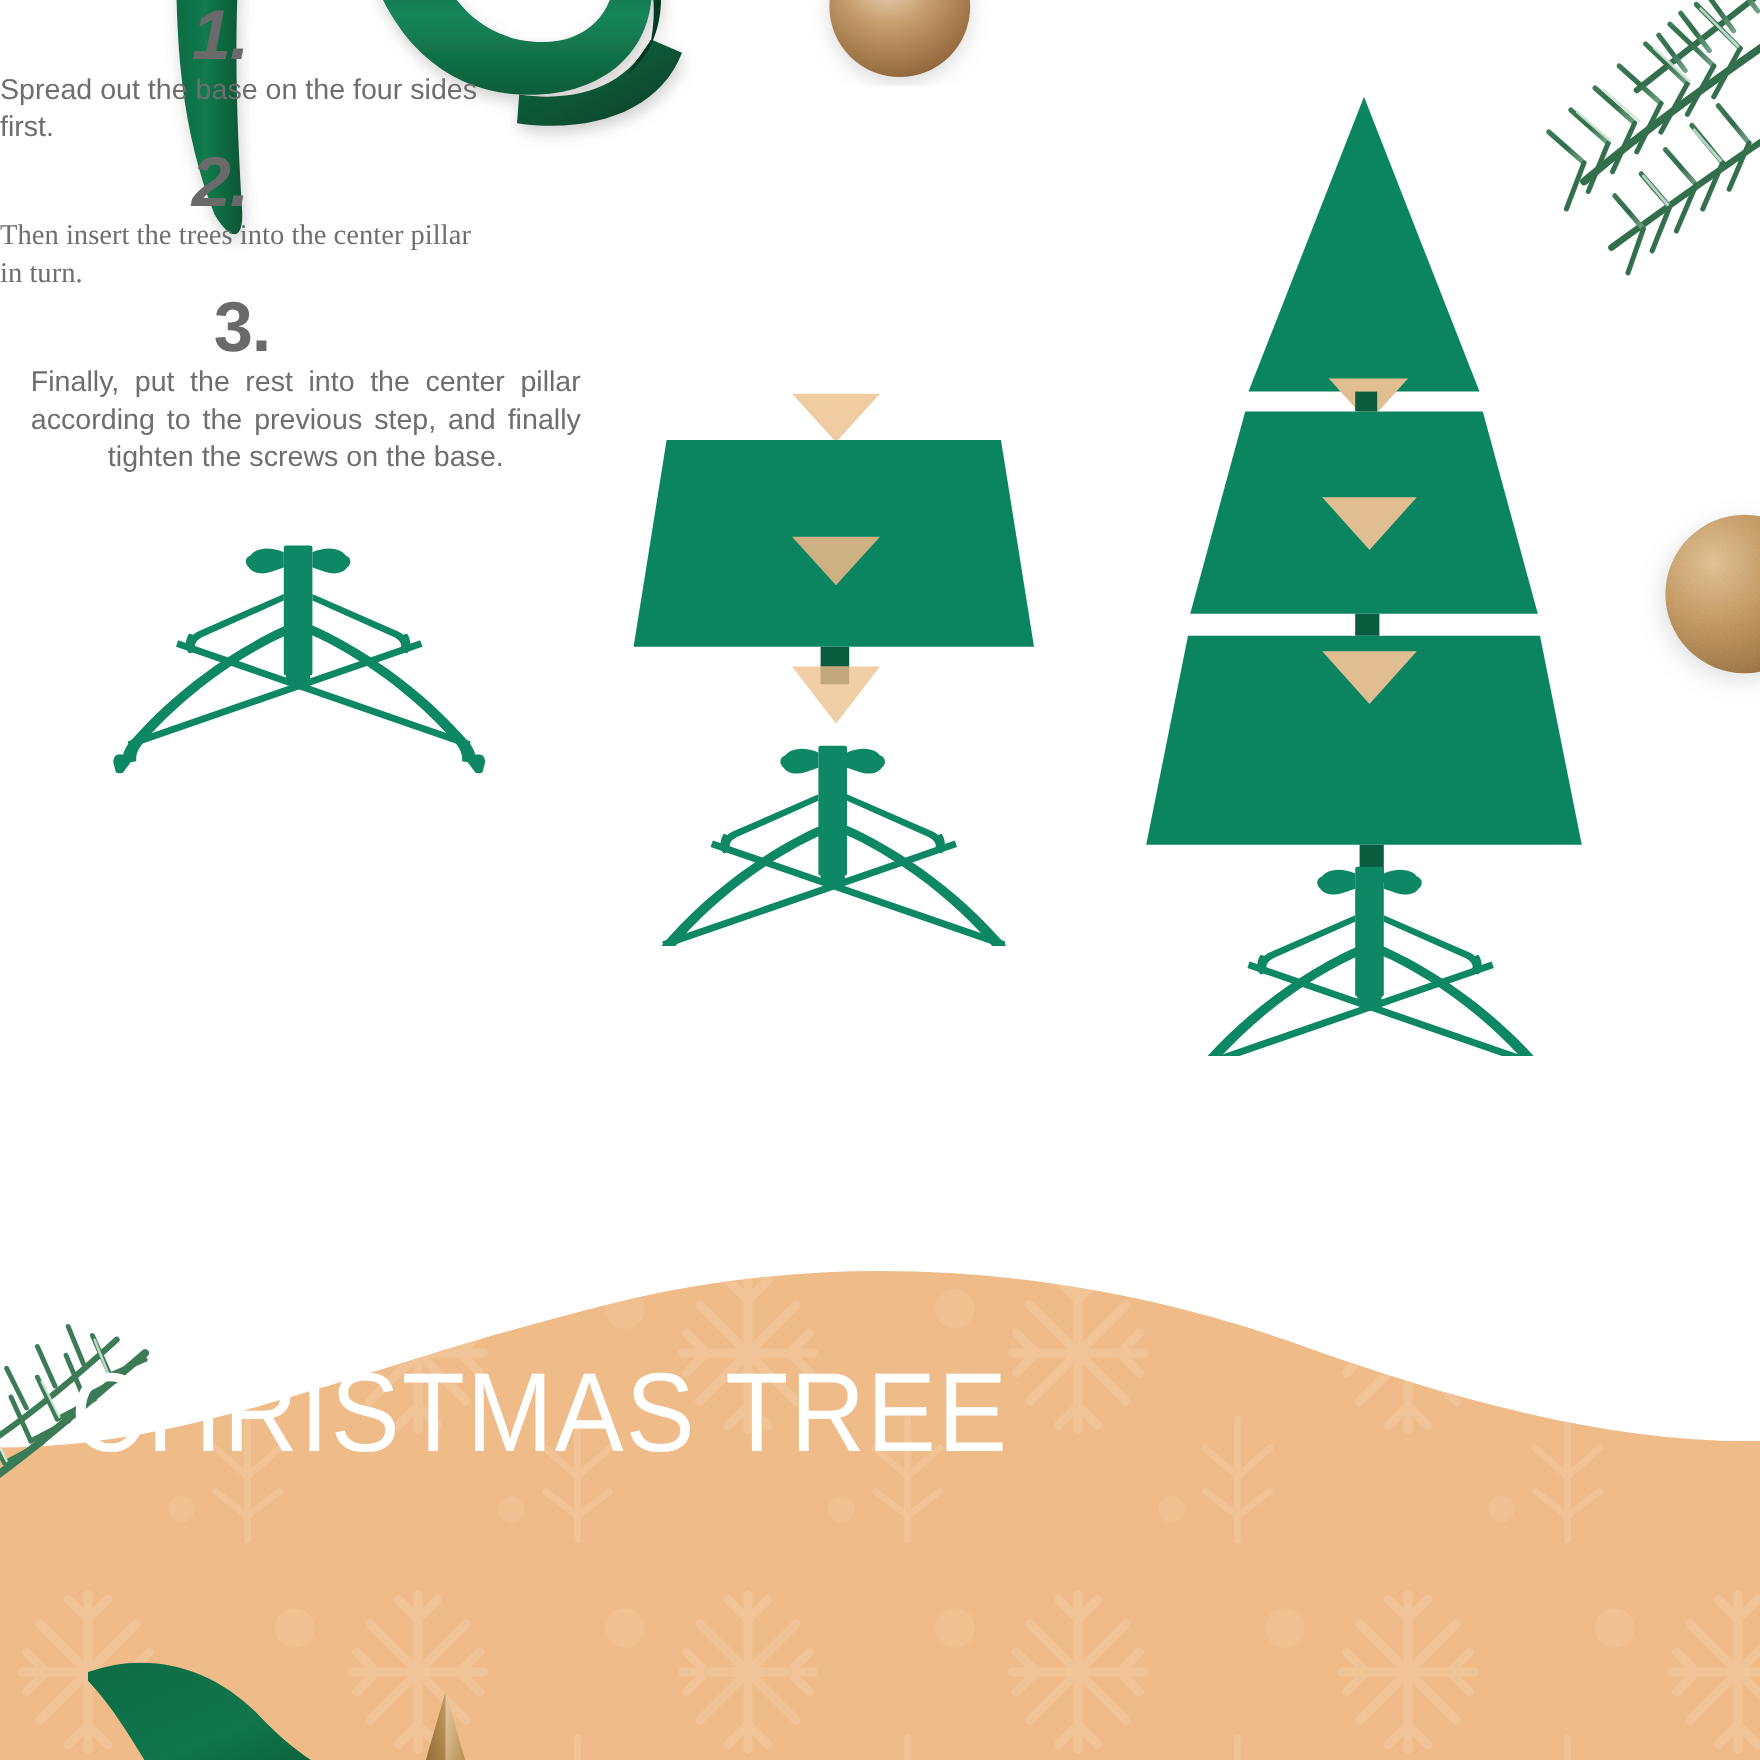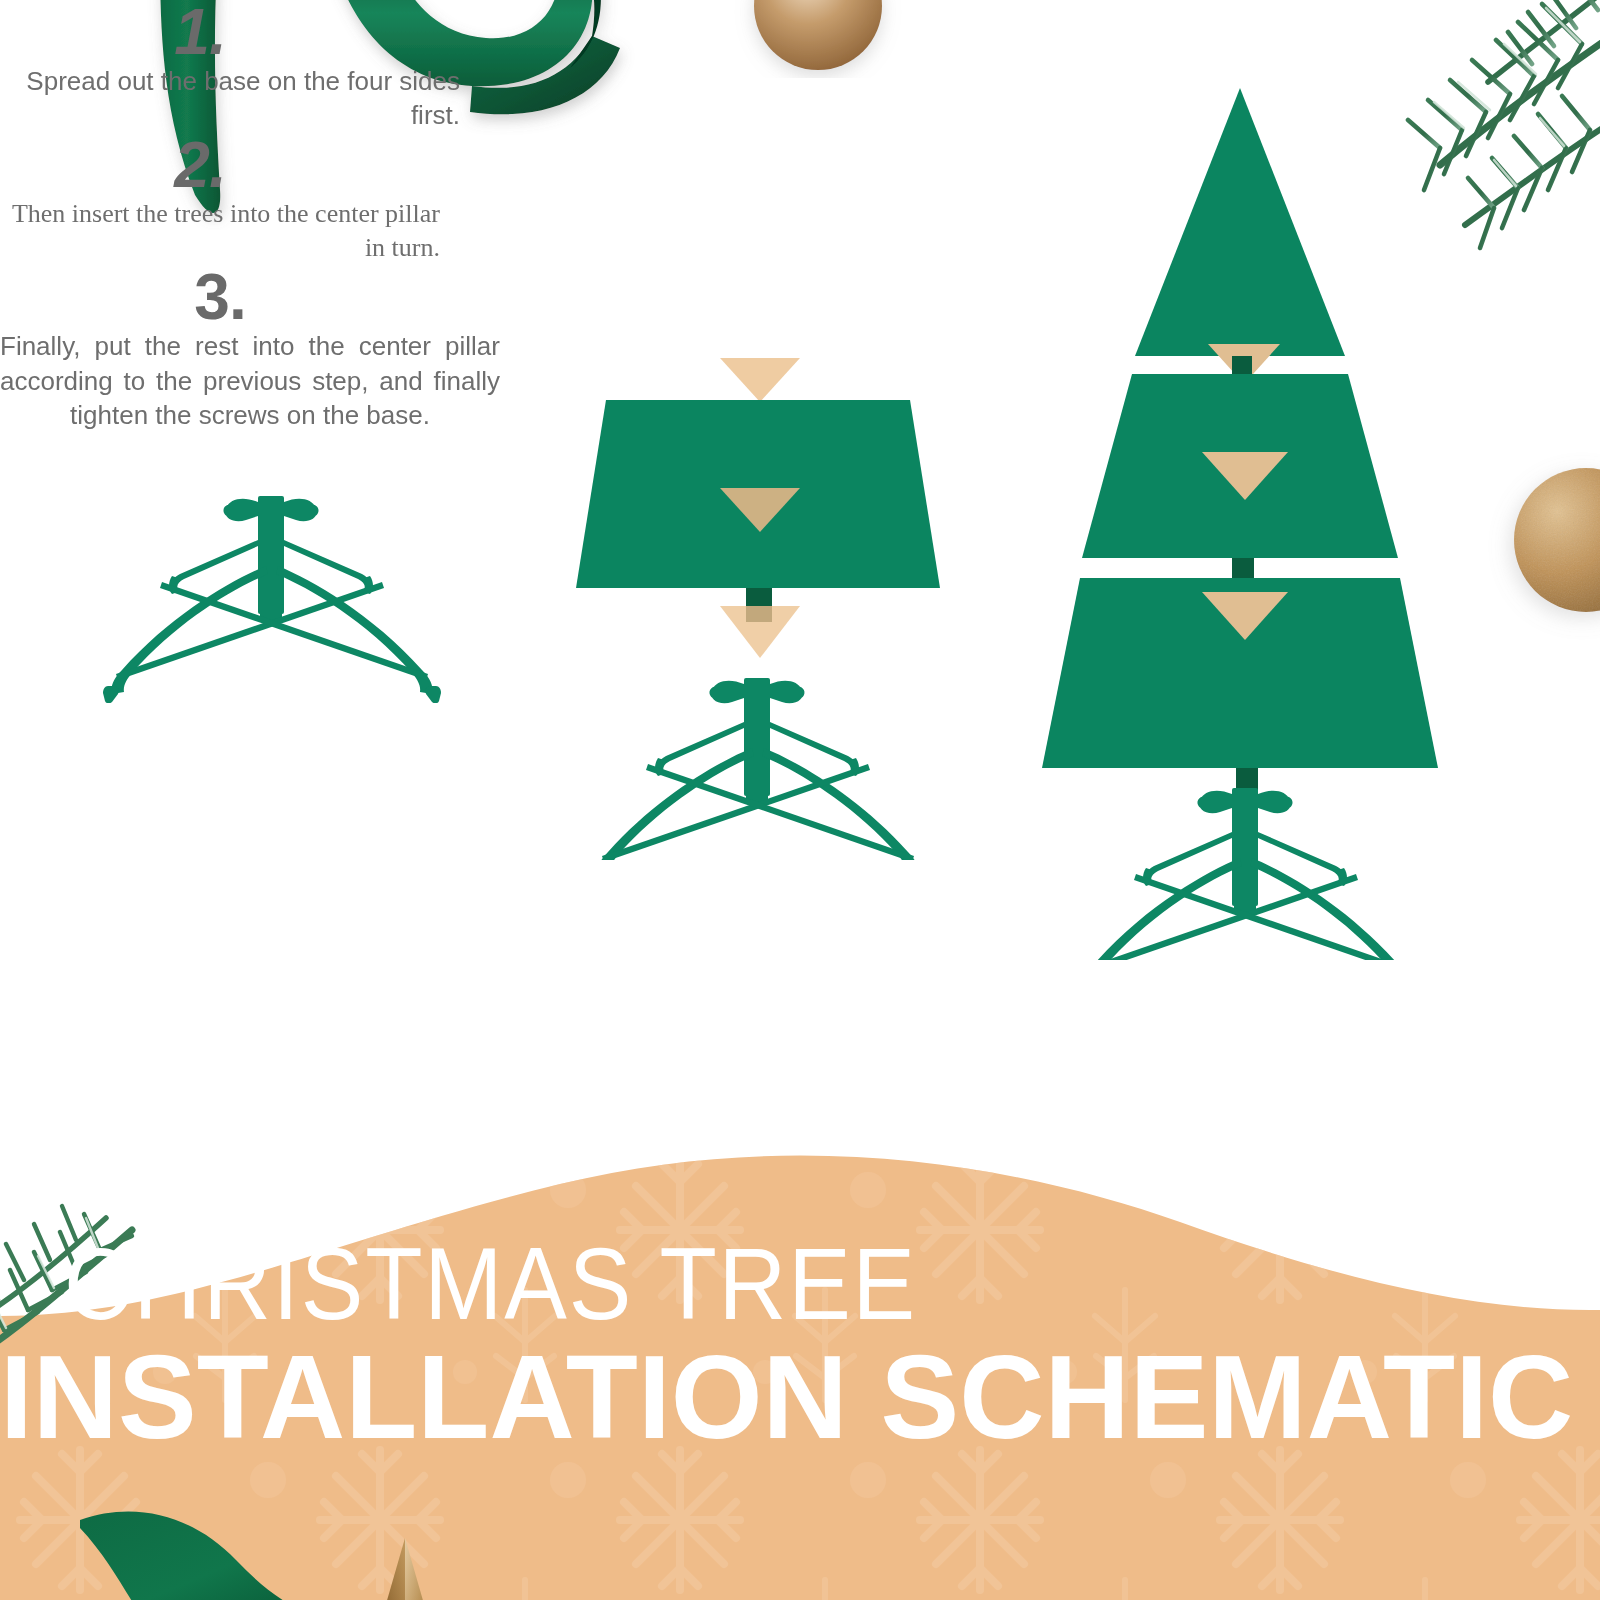--- a/index.html
+++ b/index.html
@@ -18,23 +18,23 @@
 
   
   .steps{position:absolute;left:0;top:0;width:1600px;height:1160px;}
   .step-num{
     font-size:64px;font-weight:bold;color:#6a6a6a;
     font-style:italic;text-align:center;line-height:1;
     letter-spacing:-1px;
   }
   .step-num.upright{font-style:normal;}
   .step-cap{
-    color:#6e6e6e;font-size:26px;line-height:1.32;text-align:right;
-  }
-  .step-cap.justify{text-align:justify;text-align-last:center;}
+    color:#6e6e6e;font-size:26px;line-height:1.32;text-align:left;
+  }
+  .step-cap.justify{text-align:justify;text-align-last:center;margin-left:28px;}
 
   
   #step1-num{left:100px;top:716px;width:400px;}
   #step1-cap{left:70px;top:806px;width:460px;}
   #step2-num{left:560px;top:920px;width:400px;}
   #step2-cap{left:540px;top:1000px;width:440px;font-family:Liberation Serif, serif;}
   #step3-num{left:1045px;top:955px;width:440px;}
   #step3-cap{left:1020px;top:1040px;width:500px;}
 
   
@@ -365,16 +365,15 @@
       <polygon points="150,166 106,94 122,100" fill="url(#starA)"></polygon>
       <polygon points="150,166 122,100 110,114" fill="url(#starB)"></polygon>
       <polygon points="40,166 84,94 68,100" fill="url(#starB)"></polygon>
       <polygon points="40,166 68,100 80,114" fill="url(#starA)"></polygon>
       <polygon points="95,86 110,114 80,114" fill="#A87C41"></polygon>
     </g>
   </svg>
 
   <div id="band-title">
     <div class="title-l1">CHRISTMAS TREE</div>
-    <div class="title-l2">INSTALLATION SCHEMATIC</div>
   </div>
 
 </div>
 
 </body></html>

